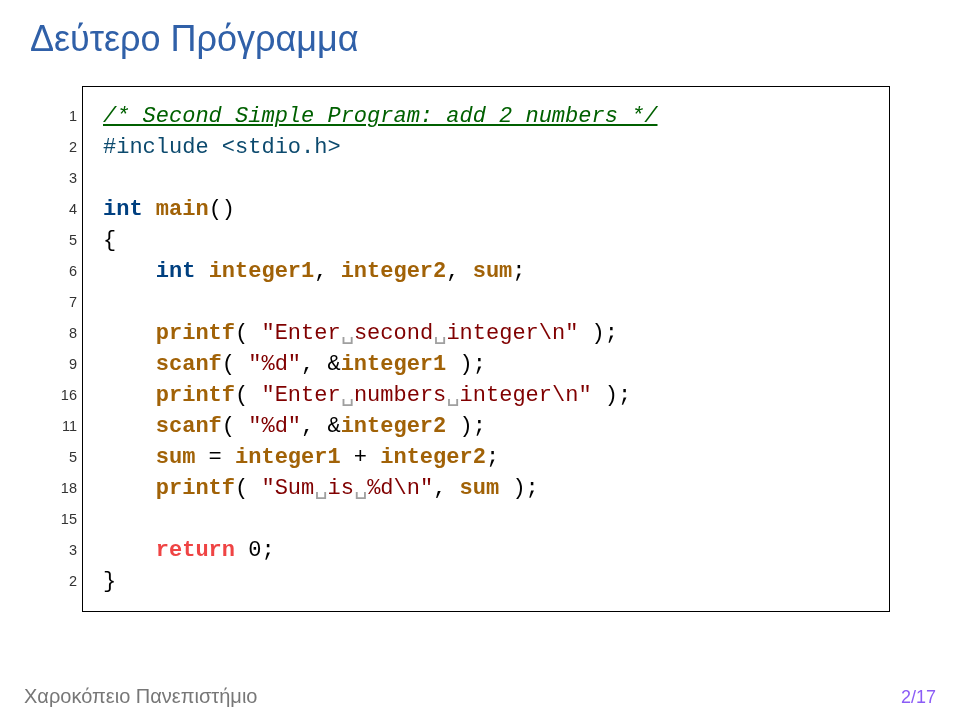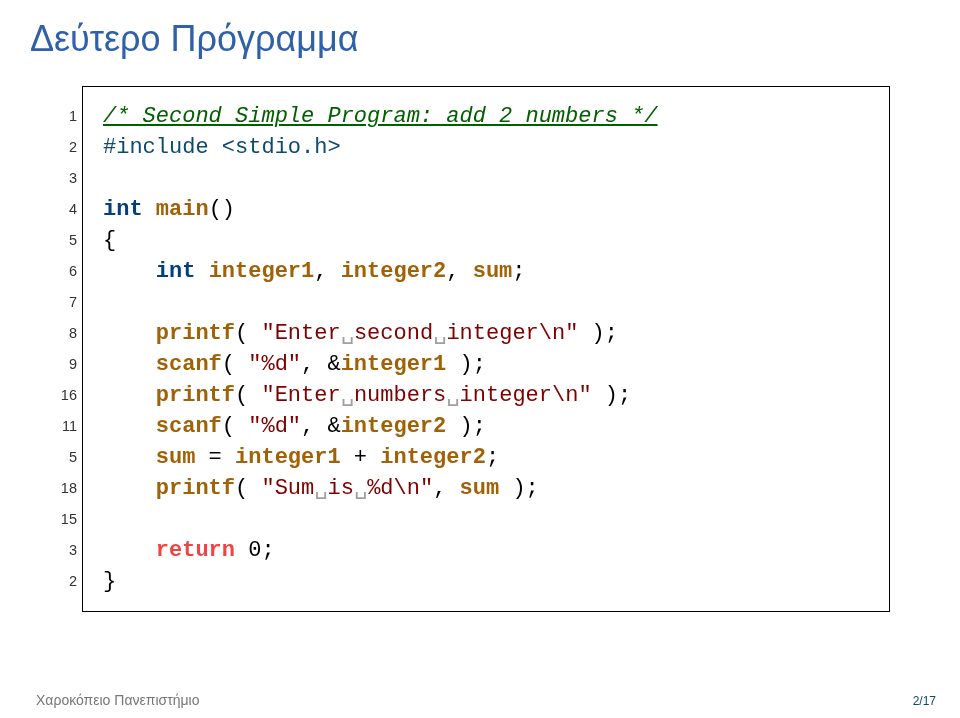--- a/index.html
+++ b/index.html
@@ -50,31 +50,31 @@
     .code .cmt { color: #006000; font-style: italic; text-decoration: underline; }
     .code .pp  { color: #0c4a6e; }
     .code .kw  { color: #ef4444; font-weight: bold; }
     .code .ty  { color: #004080; font-weight: bold; }
     .code .id  { color: #a16207; font-weight: bold; }
     .code .str { color: #800000; }
     .code .sp  { color: #a0a0a0; }
     .code .num { color: #000; }
     .footer {
       position: absolute;
-      left: 36px;
+      left: 24px;
       bottom: 10px;
-      font-size: 14px;
+      font-size: 20px;
       color: #777;
     }
     .pager {
       position: absolute;
       right: 24px;
       bottom: 10px;
-      font-size: 12px;
-      color: #0c4a6e;
+      font-size: 18px;
+      color: #8b5cf6;
     }
   </style>
 </head>
 <body>
 
 <div class="slide">
   <h1 class="title">Δεύτερο Πρόγραμμα</h1>
 
   <div class="code-box">
     <div class="gutter">

